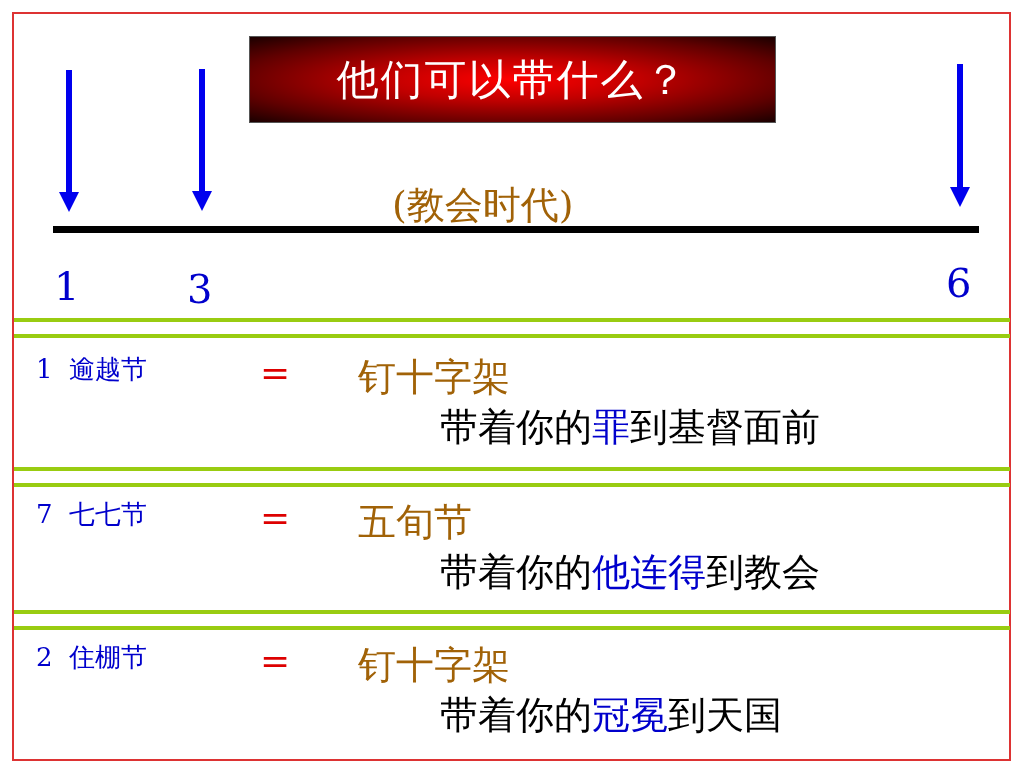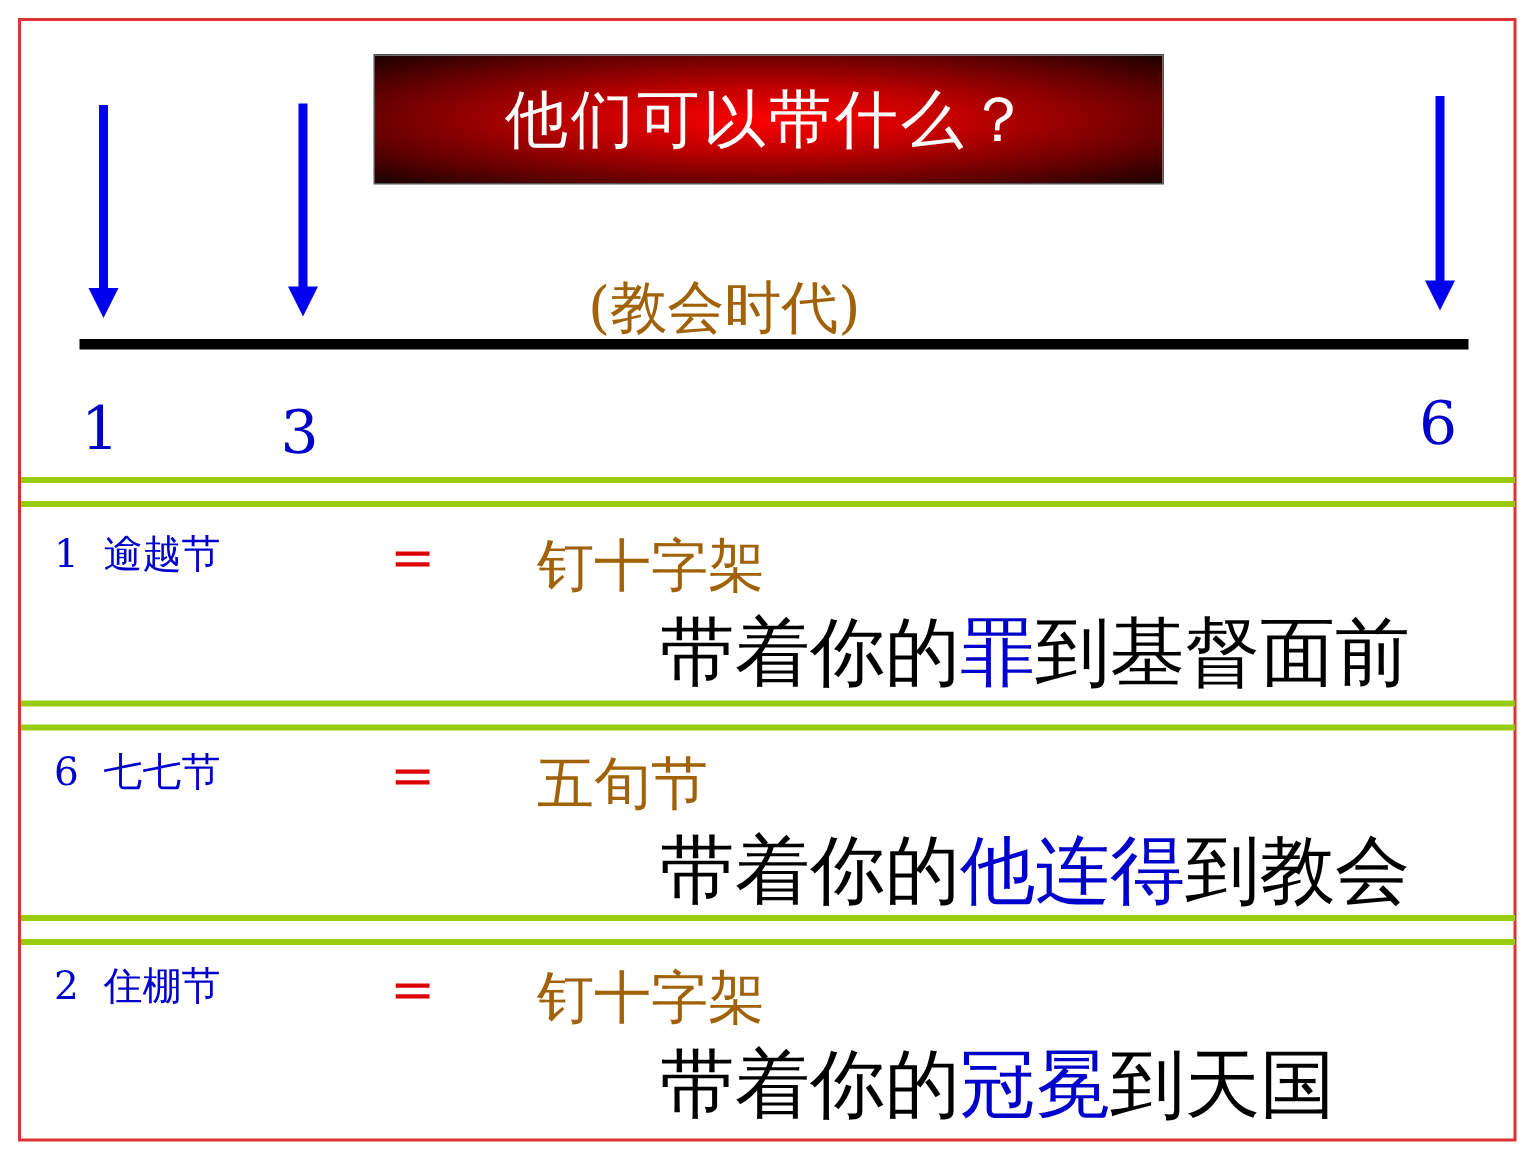--- a/index.html
+++ b/index.html
@@ -18,21 +18,21 @@
                    border-left: 10px solid transparent; border-right: 10px solid transparent;
                    border-top: 20px solid #0000ee; }
     .era-label { position: absolute; left: 392px; top: 180px; font-size: 38px; color: #a16207; }
     .timeline { position: absolute; left: 53px; top: 226px; width: 926px; height: 7px; background: #000; }
     .num { position: absolute; font-size: 40px; color: #0000cc; }
     .green { position: absolute; left: 14px; width: 996px; height: 4px; background: #99cc11; }
     .row { position: absolute; left: 0; width: 1024px; }
     .row .festival { position: absolute; left: 36px; top: 0; font-size: 26px; color: #0000cc; white-space: pre; }
     .row .eq { position: absolute; left: 260px; top: 0; font-size: 36px; color: #dd0000; }
     .row .meaning { position: absolute; left: 328px; top: 0; font-size: 38px; color: #a16207; margin-left: 30px; }
-    .row .detail { position: absolute; left: 440px; top: 50px; font-size: 50px; color: #000; white-space: nowrap;
+    .row .detail { position: absolute; left: 440px; top: 50px; font-size: 38px; color: #000; white-space: nowrap;
                    font-family: "DejaVu Sans", "Liberation Sans", sans-serif; }
     .row .detail .hl { color: #0000cc; }
   </style>
 </head>
 <body>
 
 <div class="frame"></div>
 
 <div class="title-banner">
   <span>他们可以带什么？</span>
@@ -66,21 +66,21 @@
 <div class="green" style="top:626px;"></div>
 
 <div class="row" style="top:352px;">
   <div class="festival">1  逾越节</div>
   <div class="eq">=</div>
   <div class="meaning">钉十字架</div>
   <div class="detail"><span>带着你的</span><span class="hl">罪</span><span>到基督面前</span></div>
 </div>
 
 <div class="row" style="top:497px;">
-  <div class="festival">6  七七节</div>
+  <div class="festival">7  七七节</div>
   <div class="eq">=</div>
   <div class="meaning">五旬节</div>
   <div class="detail"><span>带着你的</span><span class="hl">他连得</span><span>到教会</span></div>
 </div>
 
 <div class="row" style="top:640px;">
   <div class="festival">2  住棚节</div>
   <div class="eq">=</div>
   <div class="meaning">钉十字架</div>
   <div class="detail"><span>带着你的</span><span class="hl">冠冕</span><span>到天国</span></div>

